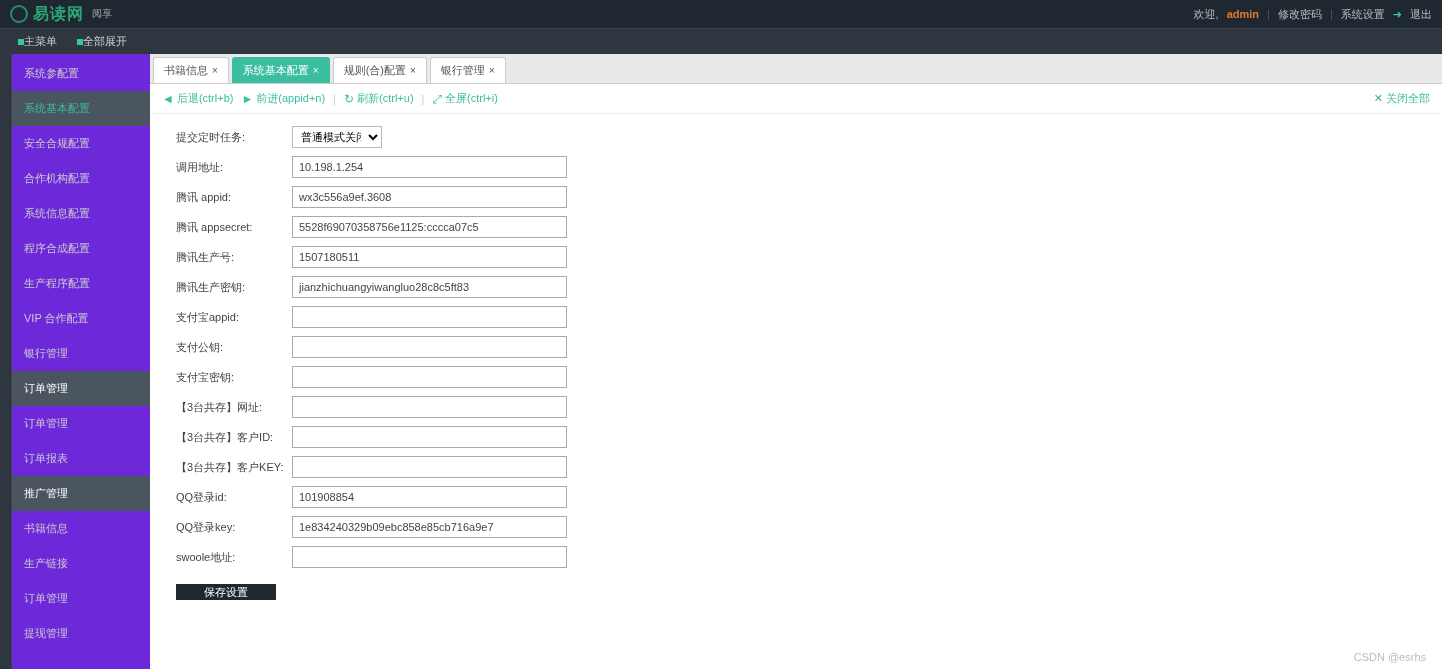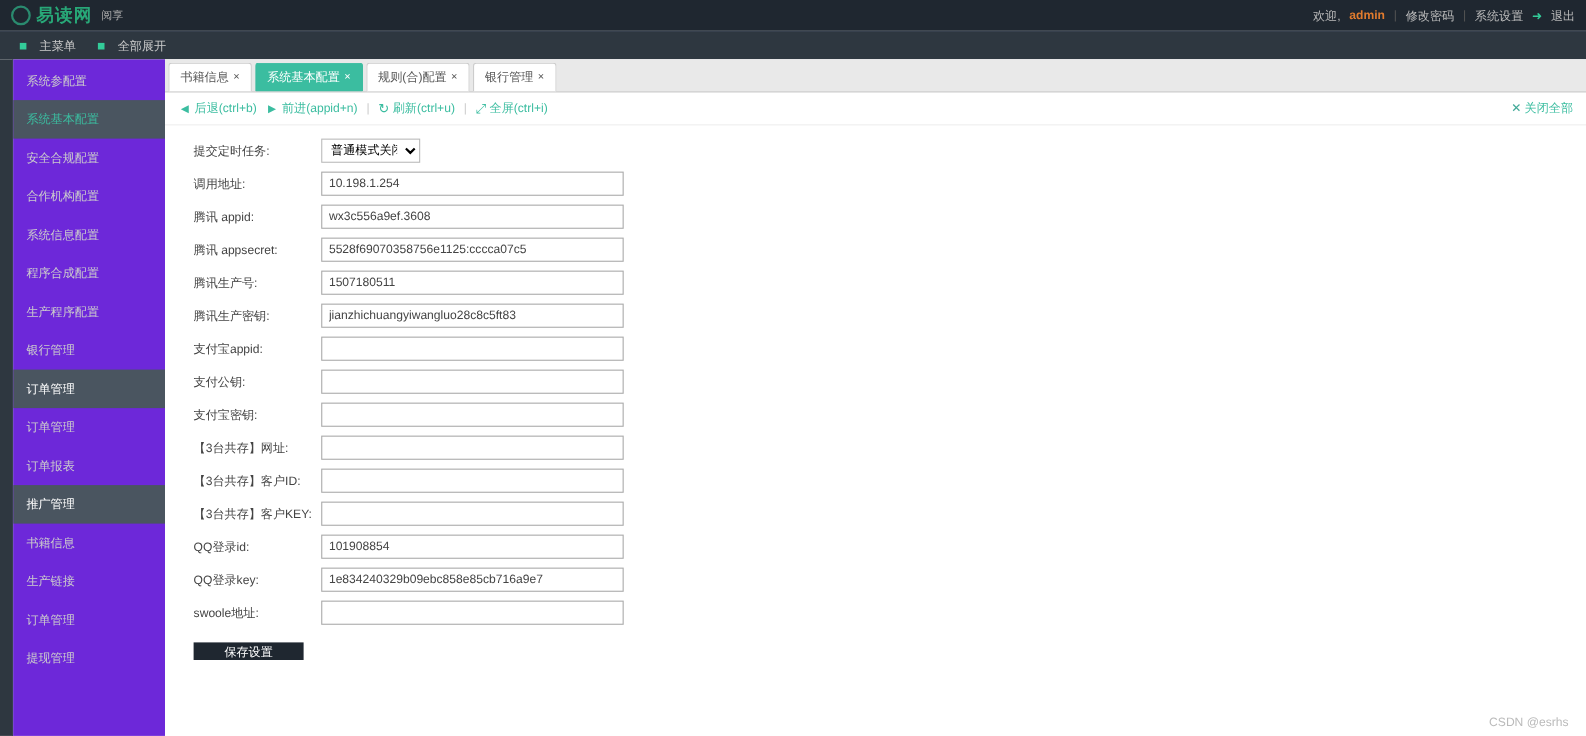--- a/index.html
+++ b/index.html
@@ -9,21 +9,21 @@
     .logo { display: flex; align-items: center; gap: 5px; }
     .logo-icon { width: 18px; height: 18px; border: 2px solid #2a8b6f; border-radius: 50%; display: inline-block; }
     .logo-text { color: #28a878; font-size: 16px; font-weight: bold; letter-spacing: 1px; }
     .logo-sub { color: #aaa; font-size: 10px; margin-left: 3px; }
     .topbar-right { margin-left: auto; display: flex; align-items: center; gap: 8px; font-size: 11px; color: #bbb; }
     .topbar-right .hl { color: #e07b2e; font-weight: bold; }
     .topbar-right span.sep { color: #555; }
     .topbar-right .grn { color: #3c9; }
     
     .menubar { height: 26px; background: #2e3740; border-top: 1px solid #3a4350; display: flex; align-items: center; padding-left: 18px; gap: 20px; font-size: 11px; }
-    .menubar-item { color: #ccc; display: flex; align-items: center; gap: 12px; cursor: pointer; justify-content: center; }
+    .menubar-item { color: #ccc; display: flex; align-items: center; gap: 0; cursor: pointer; justify-content: center; }
     .menubar-item .dot { width: 6px; height: 6px; background: #3c9; display: inline-block; }
     
     .body-wrap { display: flex; height: calc(100% - 54px); }
     
     .sidebar-strip { width: 12px; background: #2e3740; border-right: 1px solid #3a4350; }
     .sidebar { width: 138px; background: #6d28d9; color: #ccc; font-size: 11px; padding-top: 2px; overflow-y: auto; }
     .sidebar-item { padding: 10px 12px; cursor: pointer; border-bottom: 0; }
     .sidebar-item.active { background: #4a5560; color: #3bbda0; }
     .sidebar-item.hover { background: #4a5560; color: #fff; }
     
@@ -87,20 +87,21 @@
   <div class="sidebar-strip"></div>
 
   <div class="sidebar">
     <div class="sidebar-item">系统参配置</div>
     <div class="sidebar-item active">系统基本配置</div>
     <div class="sidebar-item">安全合规配置</div>
     <div class="sidebar-item">合作机构配置</div>
     <div class="sidebar-item">系统信息配置</div>
     <div class="sidebar-item">程序合成配置</div>
     <div class="sidebar-item">生产程序配置</div>
+    <div class="sidebar-item">VIP 合作配置</div>
     <div class="sidebar-item">银行管理</div>
     <div class="sidebar-item hover">订单管理</div>
     <div class="sidebar-item">订单管理</div>
     <div class="sidebar-item">订单报表</div>
     <div class="sidebar-item hover">推广管理</div>
     <div class="sidebar-item">书籍信息</div>
     <div class="sidebar-item">生产链接</div>
     <div class="sidebar-item">订单管理</div>
     <div class="sidebar-item">提现管理</div>
   </div>

